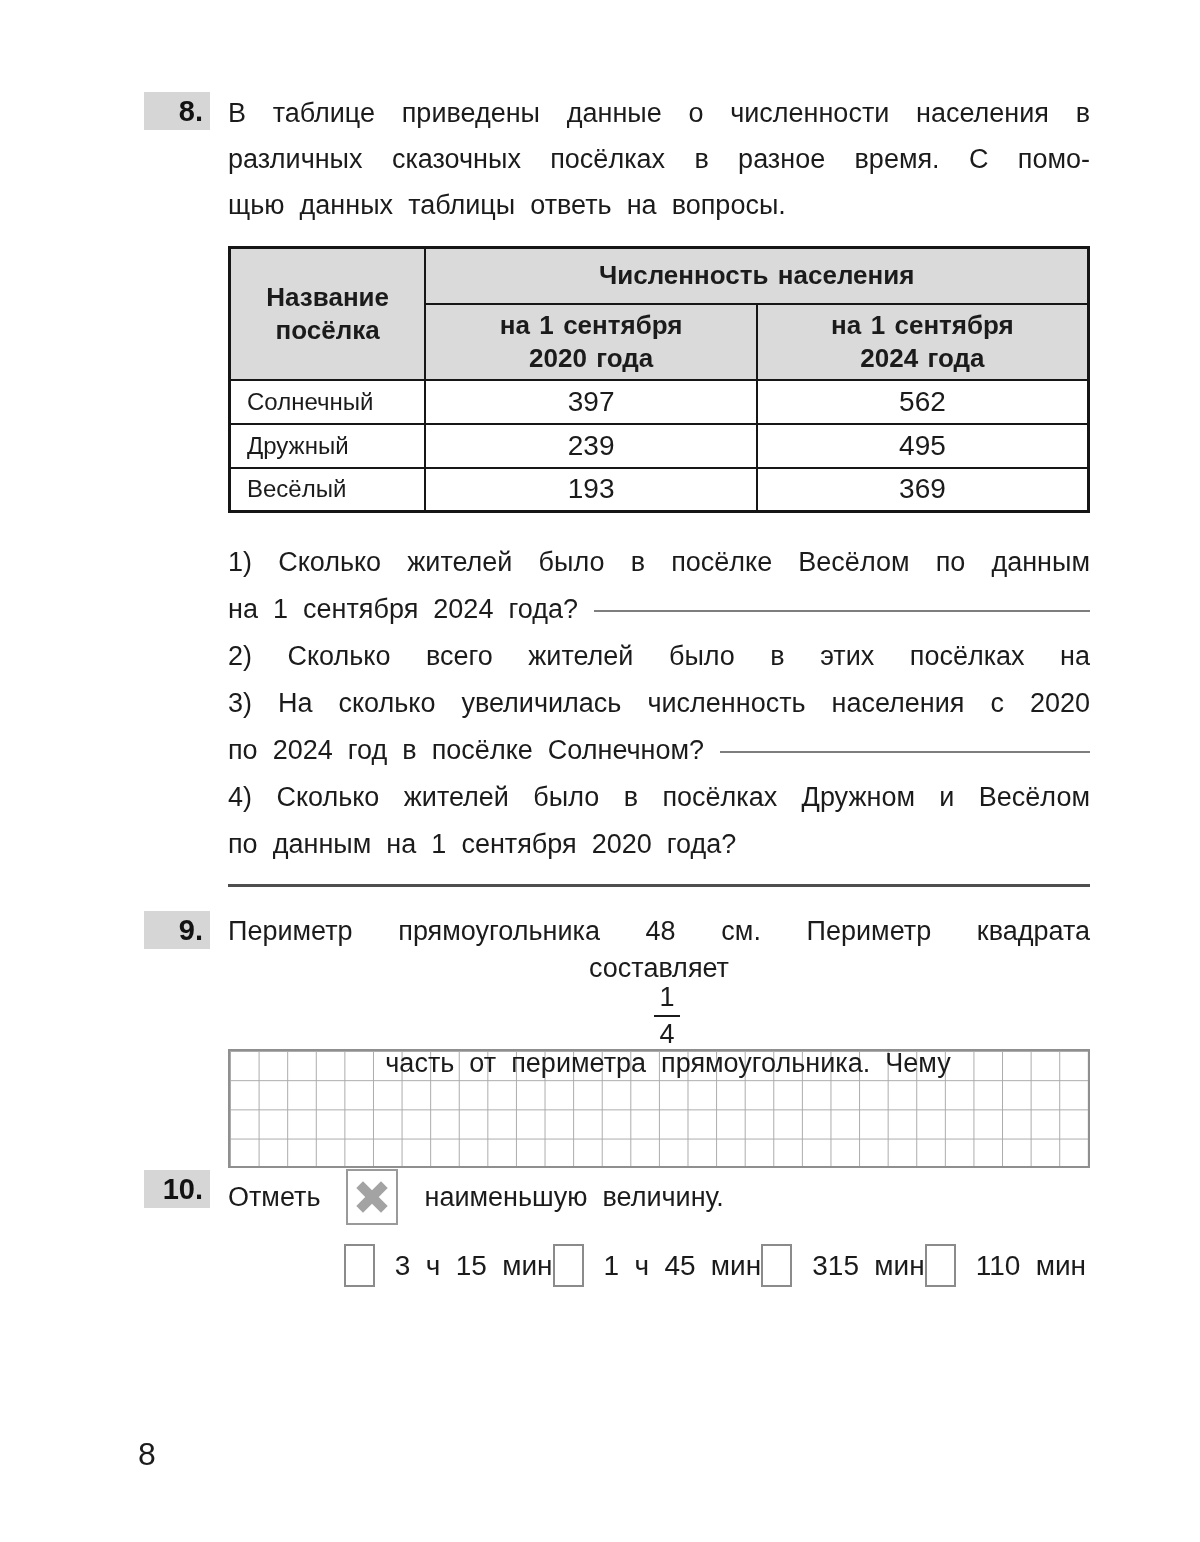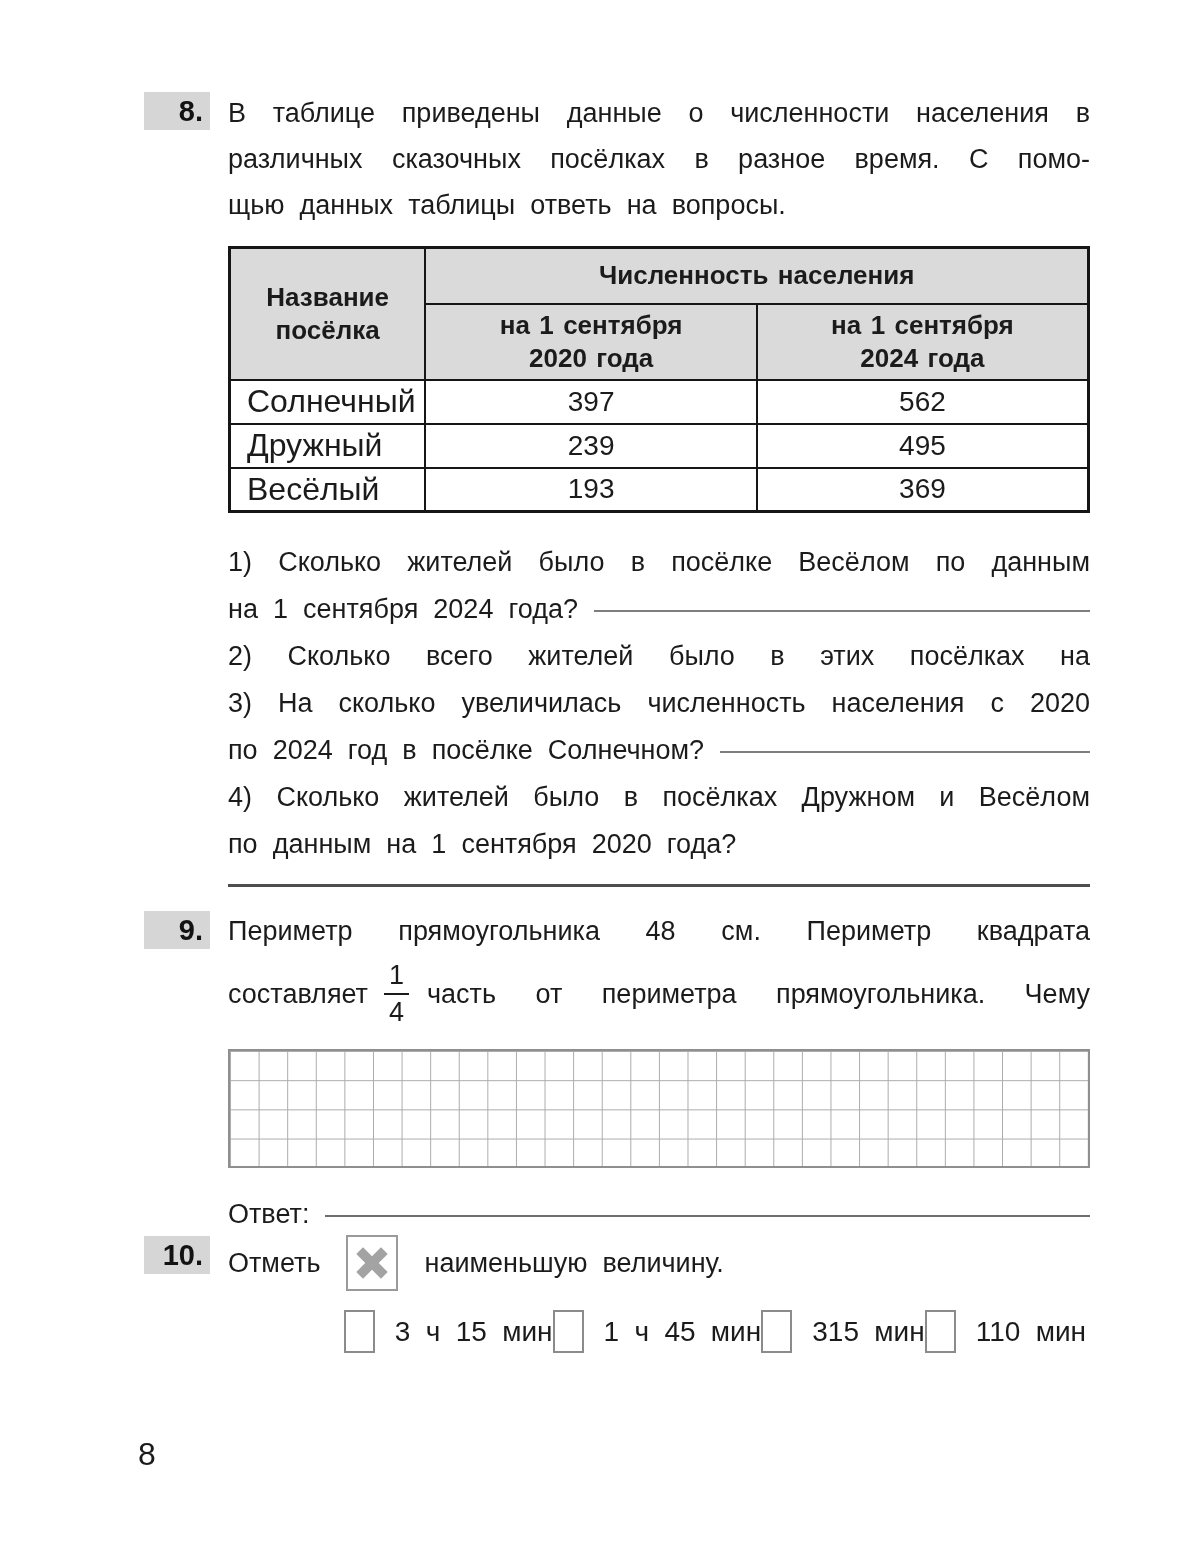--- a/index.html
+++ b/index.html
@@ -52,21 +52,21 @@
     font-size:26px;
     text-align:center;
     vertical-align:middle;
     line-height:33px;
   }
   th.group-h { height:56px; }
   th.sub-h   { height:76px; width:38.6%; }
   th.corner-h{ width:22.8%; }
   td.name-cell {
     text-align:left; padding-left:16px;
-    font-size:32px; height:44px;
+    font-size:24px; height:44px;
   }
   td.num-cell { text-align:center; font-size:28px; height:44px; }
 
   
   .qblock { margin-top:26px; }
   .qblock .qline { line-height:47px; }
   .qline-flex { display:flex; align-items:baseline; line-height:47px; }
   .qline-flex > .qtxt { white-space:nowrap; }
   .ansline {
     flex:1 1 auto;
@@ -77,21 +77,21 @@
   }
   .fullline {
     margin-top:16px;
     border-bottom:3px solid #4e4e4e;
     height:2px;
   }
 
   
   .p9 { margin-top:22px; }
   .p9 .l1 { line-height:44px; }
-  .p9 .l2 { display:flex; align-items:center; height:82px; }
+  .p9 .l2 { display:flex; align-items:center; height:82px;flex-direction:column; }
   .p9 .l2 .qtxt { white-space:nowrap; }
   .p9 .l2 .rest { flex:1 1 auto; margin-left:18px; text-align:justify; text-align-last:justify; }
   .p9 .l3 { line-height:46px; }
   .fraction {
     display:inline-block;
     text-align:center;
     margin-left:16px;
     word-spacing:0;
     line-height:1;
   }
@@ -226,24 +226,20 @@
         <span class="qtxt">составляет</span>
         <span class="fraction">
           <span class="num">1</span>
           <span class="den">4</span>
         </span>
         <span class="rest">часть от периметра прямоугольника. Чему</span>
       </div>
 
       <div class="work-grid"></div>
 
-      <div class="answer-row">
-        <span>Ответ:</span>
-        <span class="ansline"></span>
-      </div>
     </section>
 
     <section class="problem p10">
       <div class="badge">10.</div>
       <div class="prompt-row">
         <span>Отметь</span>
         <span class="xbox">
           <svg width="38" height="38" viewBox="0 0 40 40">
             <line x1="7" y1="7" x2="33" y2="33" stroke="#a3a3a3" stroke-width="10"></line>
             <line x1="33" y1="7" x2="7" y2="33" stroke="#a3a3a3" stroke-width="10"></line>

